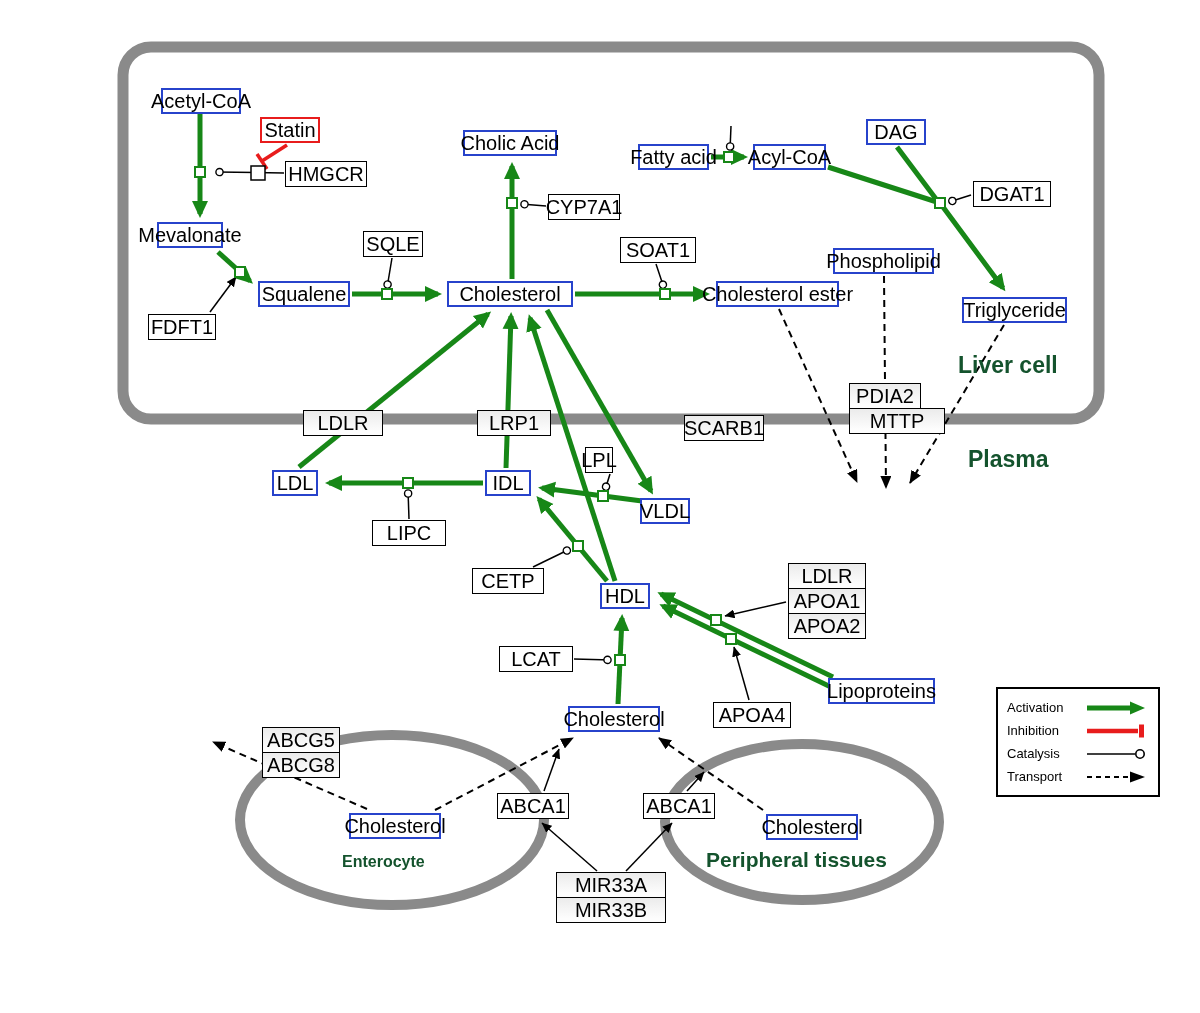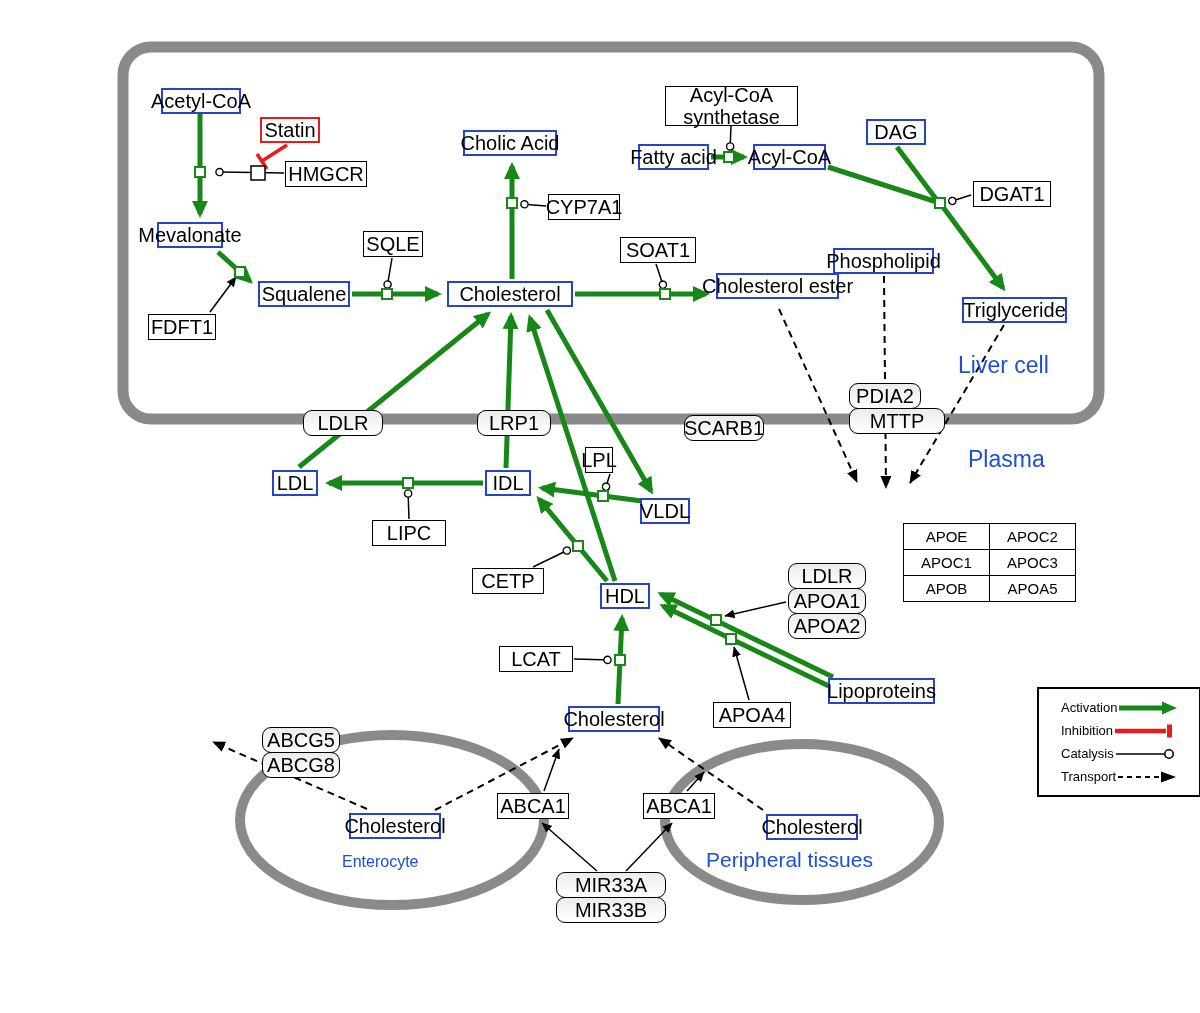--- a/index.html
+++ b/index.html
@@ -4,30 +4,30 @@
 <style>
   html,body{margin:0;padding:0;background:#fff;}
   #stage{position:relative;width:1200px;height:1013px;background:#fff;overflow:hidden;
          font-family:"Liberation Sans",sans-serif;color:#000;}
   #edges{position:absolute;left:0;top:0;}
   .box{position:absolute;box-sizing:border-box;height:26px;display:flex;align-items:center;
        justify-content:center;background:#fff;border:1.5px solid #000;font-size:20px;
        white-space:nowrap;z-index:2;}
   .blue{border:2px solid #2743cb;}
   .red{border:2px solid #e81c1c;}
-  .gray{background:linear-gradient(180deg,#ebebeb 0%,#fdfdfd 85%);border-radius:9px;}
+  .gray{background:linear-gradient(180deg,#ebebeb 0%,#fdfdfd 85%);}
   .tall{height:40px;white-space:normal;text-align:center;line-height:1.1;width:133px;}
-  .region-label{position:absolute;font-weight:normal;color:#1d4ed8;z-index:3;white-space:nowrap;}
+  .region-label{position:absolute;font-weight:bold;color:#14532d;z-index:3;white-space:nowrap;}
   .apo-table{position:absolute;left:903px;top:523px;display:grid;grid-template-columns:86px 86px;
              border-top:1.5px solid #000;border-left:1.5px solid #000;z-index:2;background:#fff;}
   .apo-cell{box-sizing:border-box;width:86px;height:26px;border-right:1.5px solid #000;
             border-bottom:1.5px solid #000;display:flex;align-items:center;justify-content:center;
             font-size:15px;background:#fff;}
   .legend{position:absolute;left:996px;top:687px;width:164px;box-sizing:border-box;
-          border:2.5px solid #000;background:#fff;padding:7px 22px;z-index:2;margin-left:41px;}
+          border:2.5px solid #000;background:#fff;padding:7px 9px;z-index:2;}
   .legend-row{display:flex;align-items:center;justify-content:space-between;height:23px;}
   .legend-label{font-size:13px;}
 </style>
 </head>
 <body>
 
 <div id="stage">
 
   <svg id="edges" width="1200" height="1013">
     <defs>
@@ -126,39 +126,38 @@
 
   <div class="box blue" style="left:161px;top:88px;width:80px">Acetyl-CoA</div>
   <div class="box blue" style="left:157px;top:222px;width:66px">Mevalonate</div>
   <div class="box blue" style="left:258px;top:281px;width:92px">Squalene</div>
   <div class="box blue" style="left:447px;top:281px;width:126px">Cholesterol</div>
   <div class="box blue" style="left:463px;top:130px;width:94px">Cholic Acid</div>
   <div class="box blue" style="left:638px;top:144px;width:71px">Fatty acid</div>
   <div class="box blue" style="left:753px;top:144px;width:73px">Acyl-CoA</div>
   <div class="box blue" style="left:866px;top:119px;width:60px">DAG</div>
   <div class="box blue" style="left:833px;top:248px;width:101px">Phospholipid</div>
-  <div class="box blue" style="left:716px;top:273px;width:123px">Cholesterol ester</div>
+  <div class="box blue" style="left:716px;top:281px;width:123px">Cholesterol ester</div>
   <div class="box blue" style="left:962px;top:297px;width:105px">Triglyceride</div>
   <div class="box blue" style="left:272px;top:470px;width:46px">LDL</div>
   <div class="box blue" style="left:485px;top:470px;width:46px">IDL</div>
   <div class="box blue" style="left:640px;top:498px;width:50px">VLDL</div>
   <div class="box blue" style="left:600px;top:583px;width:50px">HDL</div>
   <div class="box blue" style="left:828px;top:678px;width:107px">Lipoproteins</div>
   <div class="box blue" style="left:568px;top:706px;width:92px">Cholesterol</div>
   <div class="box blue" style="left:349px;top:813px;width:92px">Cholesterol</div>
   <div class="box blue" style="left:766px;top:814px;width:92px">Cholesterol</div>
 
   <div class="box red" style="left:260px;top:117px;width:60px">Statin</div>
 
   <div class="box" style="left:285px;top:161px;width:82px">HMGCR</div>
   <div class="box" style="left:148px;top:314px;width:68px">FDFT1</div>
   <div class="box" style="left:363px;top:231px;width:60px">SQLE</div>
   <div class="box" style="left:548px;top:194px;width:72px">CYP7A1</div>
   <div class="box" style="left:620px;top:237px;width:76px">SOAT1</div>
-  <div class="box tall" style="left:665px;top:86px;">Acyl-CoA synthetase</div>
   <div class="box" style="left:973px;top:181px;width:78px">DGAT1</div>
   <div class="box gray" style="left:303px;top:410px;width:80px">LDLR</div>
   <div class="box gray" style="left:477px;top:410px;width:74px">LRP1</div>
   <div class="box gray" style="left:684px;top:415px;width:80px">SCARB1</div>
   <div class="box gray" style="left:849px;top:383px;width:72px">PDIA2</div>
   <div class="box gray" style="left:849px;top:408px;width:96px">MTTP</div>
   <div class="box" style="left:372px;top:520px;width:74px">LIPC</div>
   <div class="box" style="left:585px;top:447px;width:28px">LPL</div>
   <div class="box" style="left:472px;top:568px;width:72px">CETP</div>
   <div class="box" style="left:499px;top:646px;width:74px">LCAT</div>
@@ -166,28 +165,20 @@
   <div class="box gray" style="left:788px;top:588px;width:78px">APOA1</div>
   <div class="box gray" style="left:788px;top:613px;width:78px">APOA2</div>
   <div class="box" style="left:713px;top:702px;width:78px">APOA4</div>
   <div class="box gray" style="left:262px;top:727px;width:78px">ABCG5</div>
   <div class="box gray" style="left:262px;top:752px;width:78px">ABCG8</div>
   <div class="box" style="left:497px;top:793px;width:72px">ABCA1</div>
   <div class="box" style="left:643px;top:793px;width:72px">ABCA1</div>
   <div class="box gray" style="left:556px;top:872px;width:110px">MIR33A</div>
   <div class="box gray" style="left:556px;top:897px;width:110px">MIR33B</div>
 
-  <div class="apo-table">
-    <div class="apo-cell">APOE</div>
-    <div class="apo-cell">APOC2</div>
-    <div class="apo-cell">APOC1</div>
-    <div class="apo-cell">APOC3</div>
-    <div class="apo-cell">APOB</div>
-    <div class="apo-cell">APOA5</div>
-  </div>
 
   <div class="region-label" style="left:958px;top:352px;font-size:23px">Liver cell</div>
   <div class="region-label" style="left:968px;top:446px;font-size:23px">Plasma</div>
   <div class="region-label" style="left:342px;top:853px;font-size:16px">Enterocyte</div>
   <div class="region-label" style="left:706px;top:848px;font-size:21px">Peripheral tissues</div>
 
   <div class="legend">
     <div class="legend-row">
       <span class="legend-label">Activation</span>
       <svg width="64" height="16">

